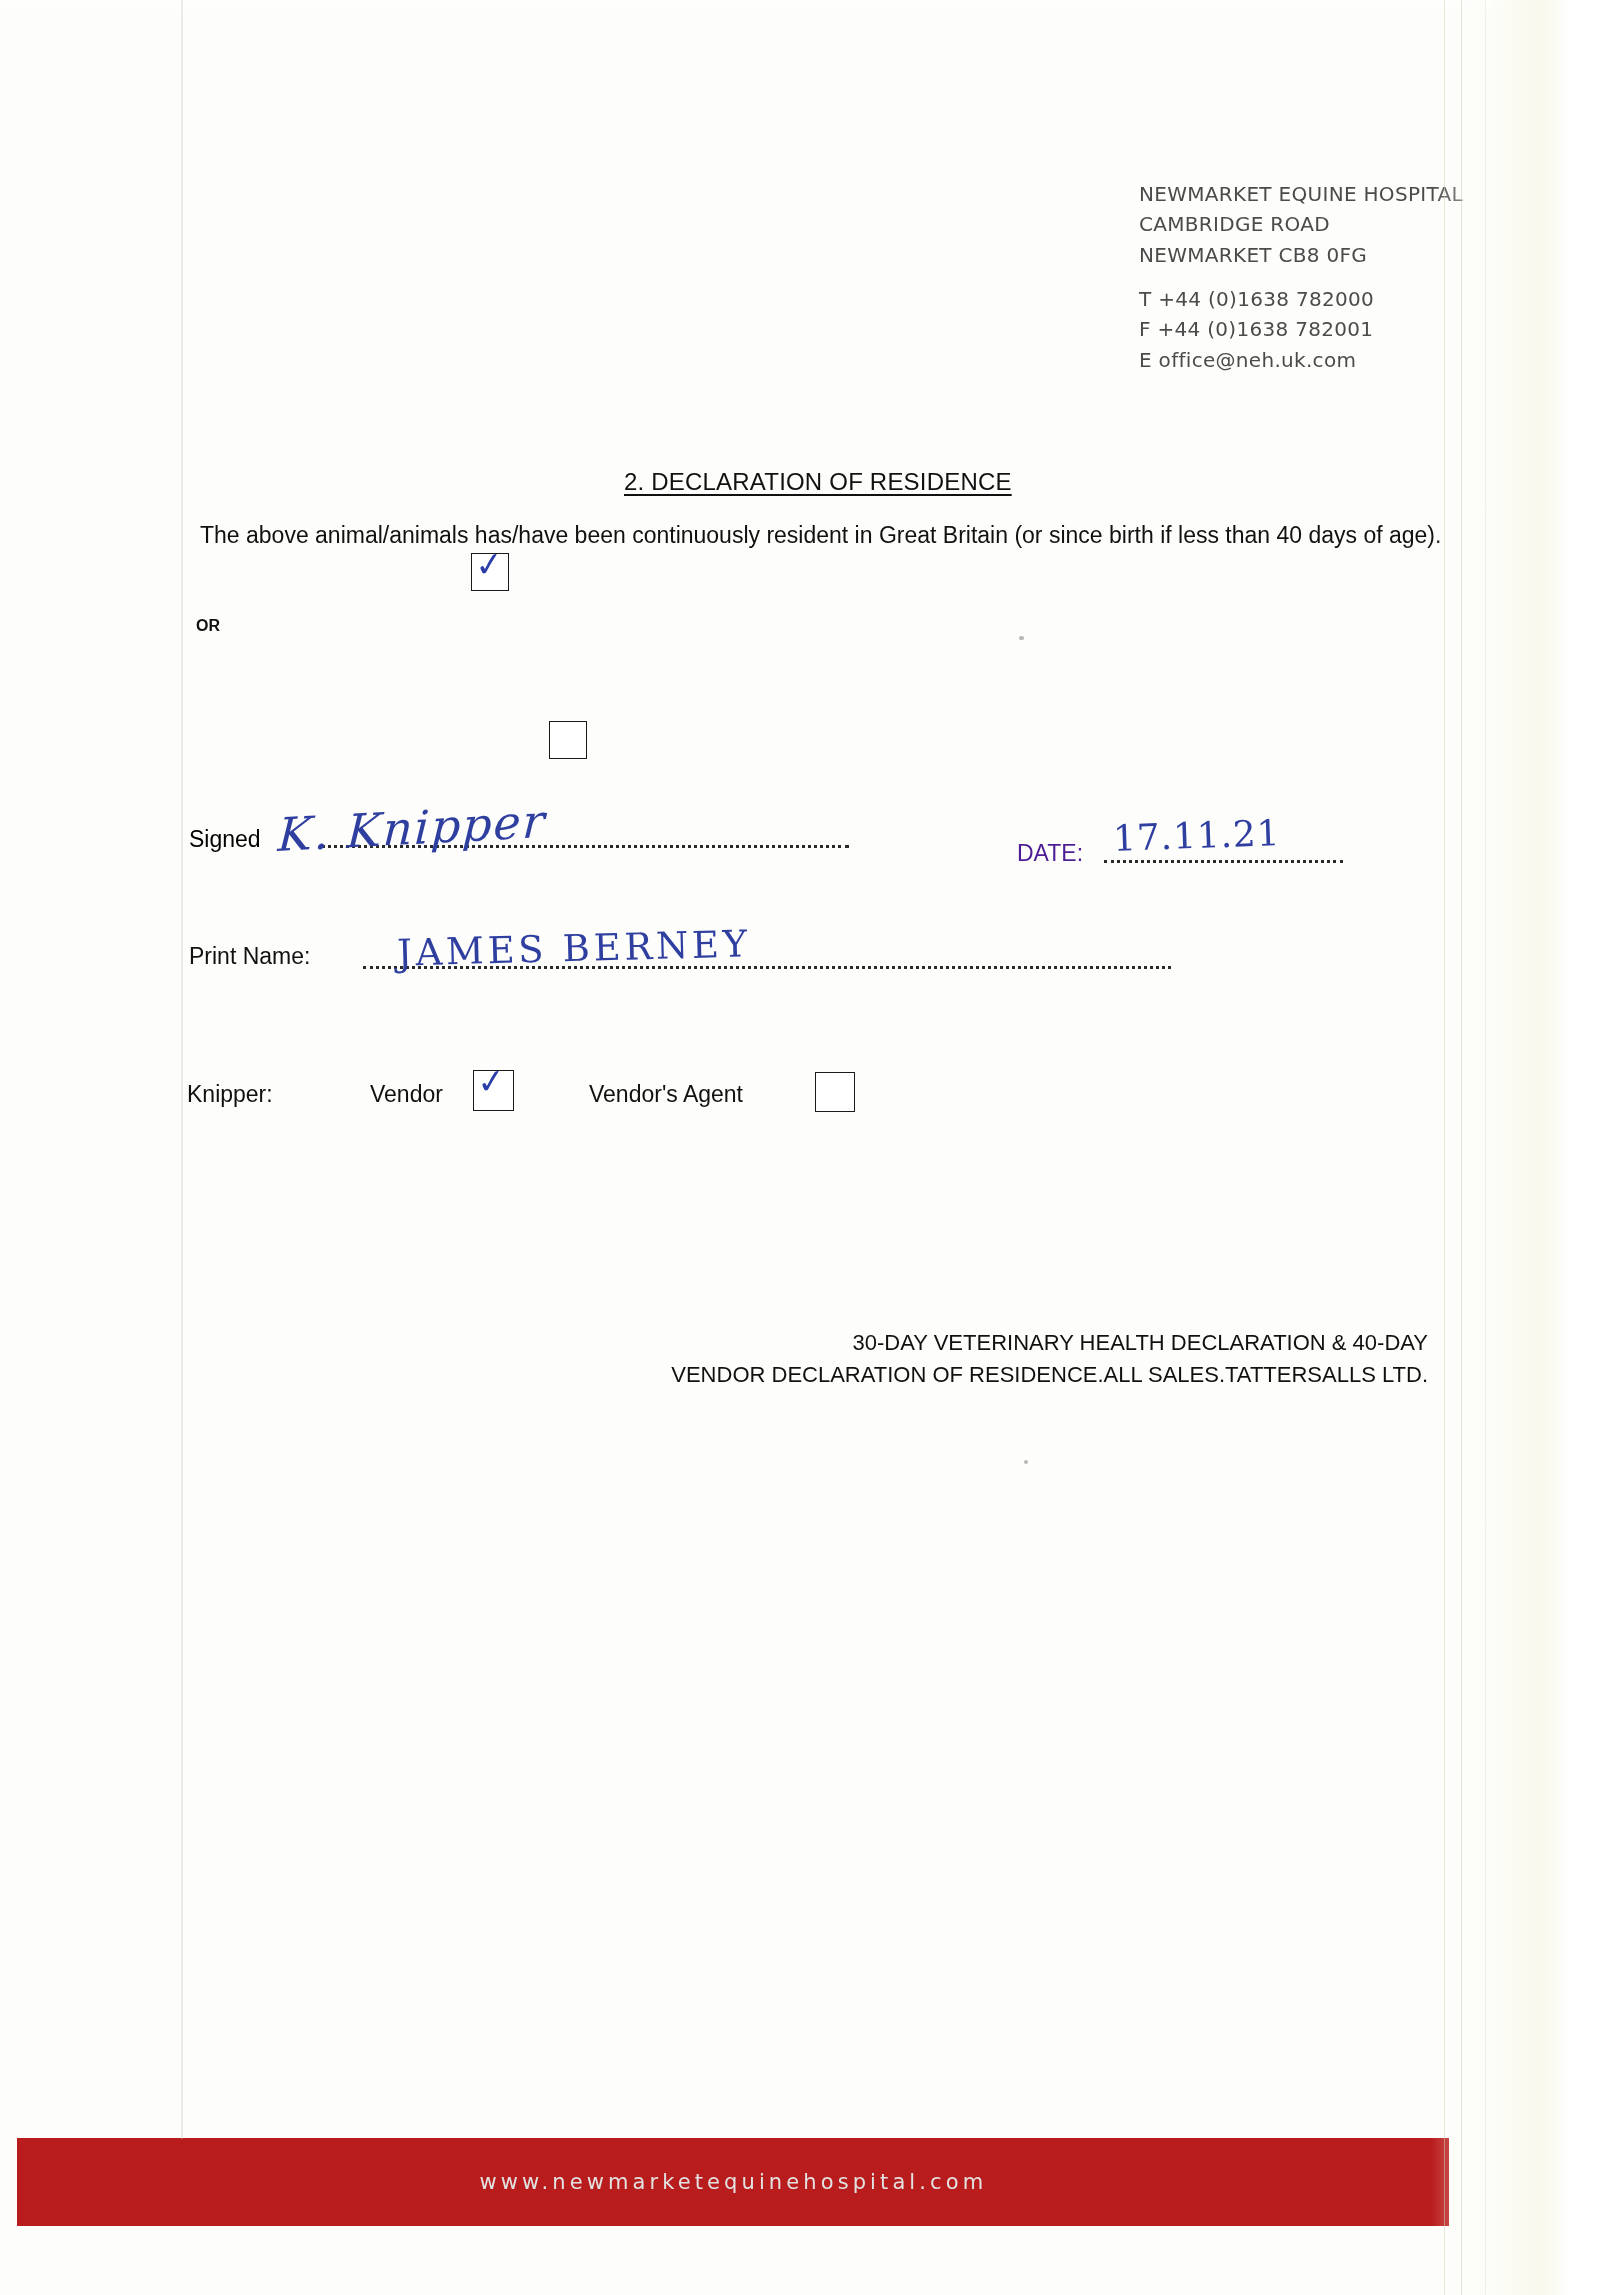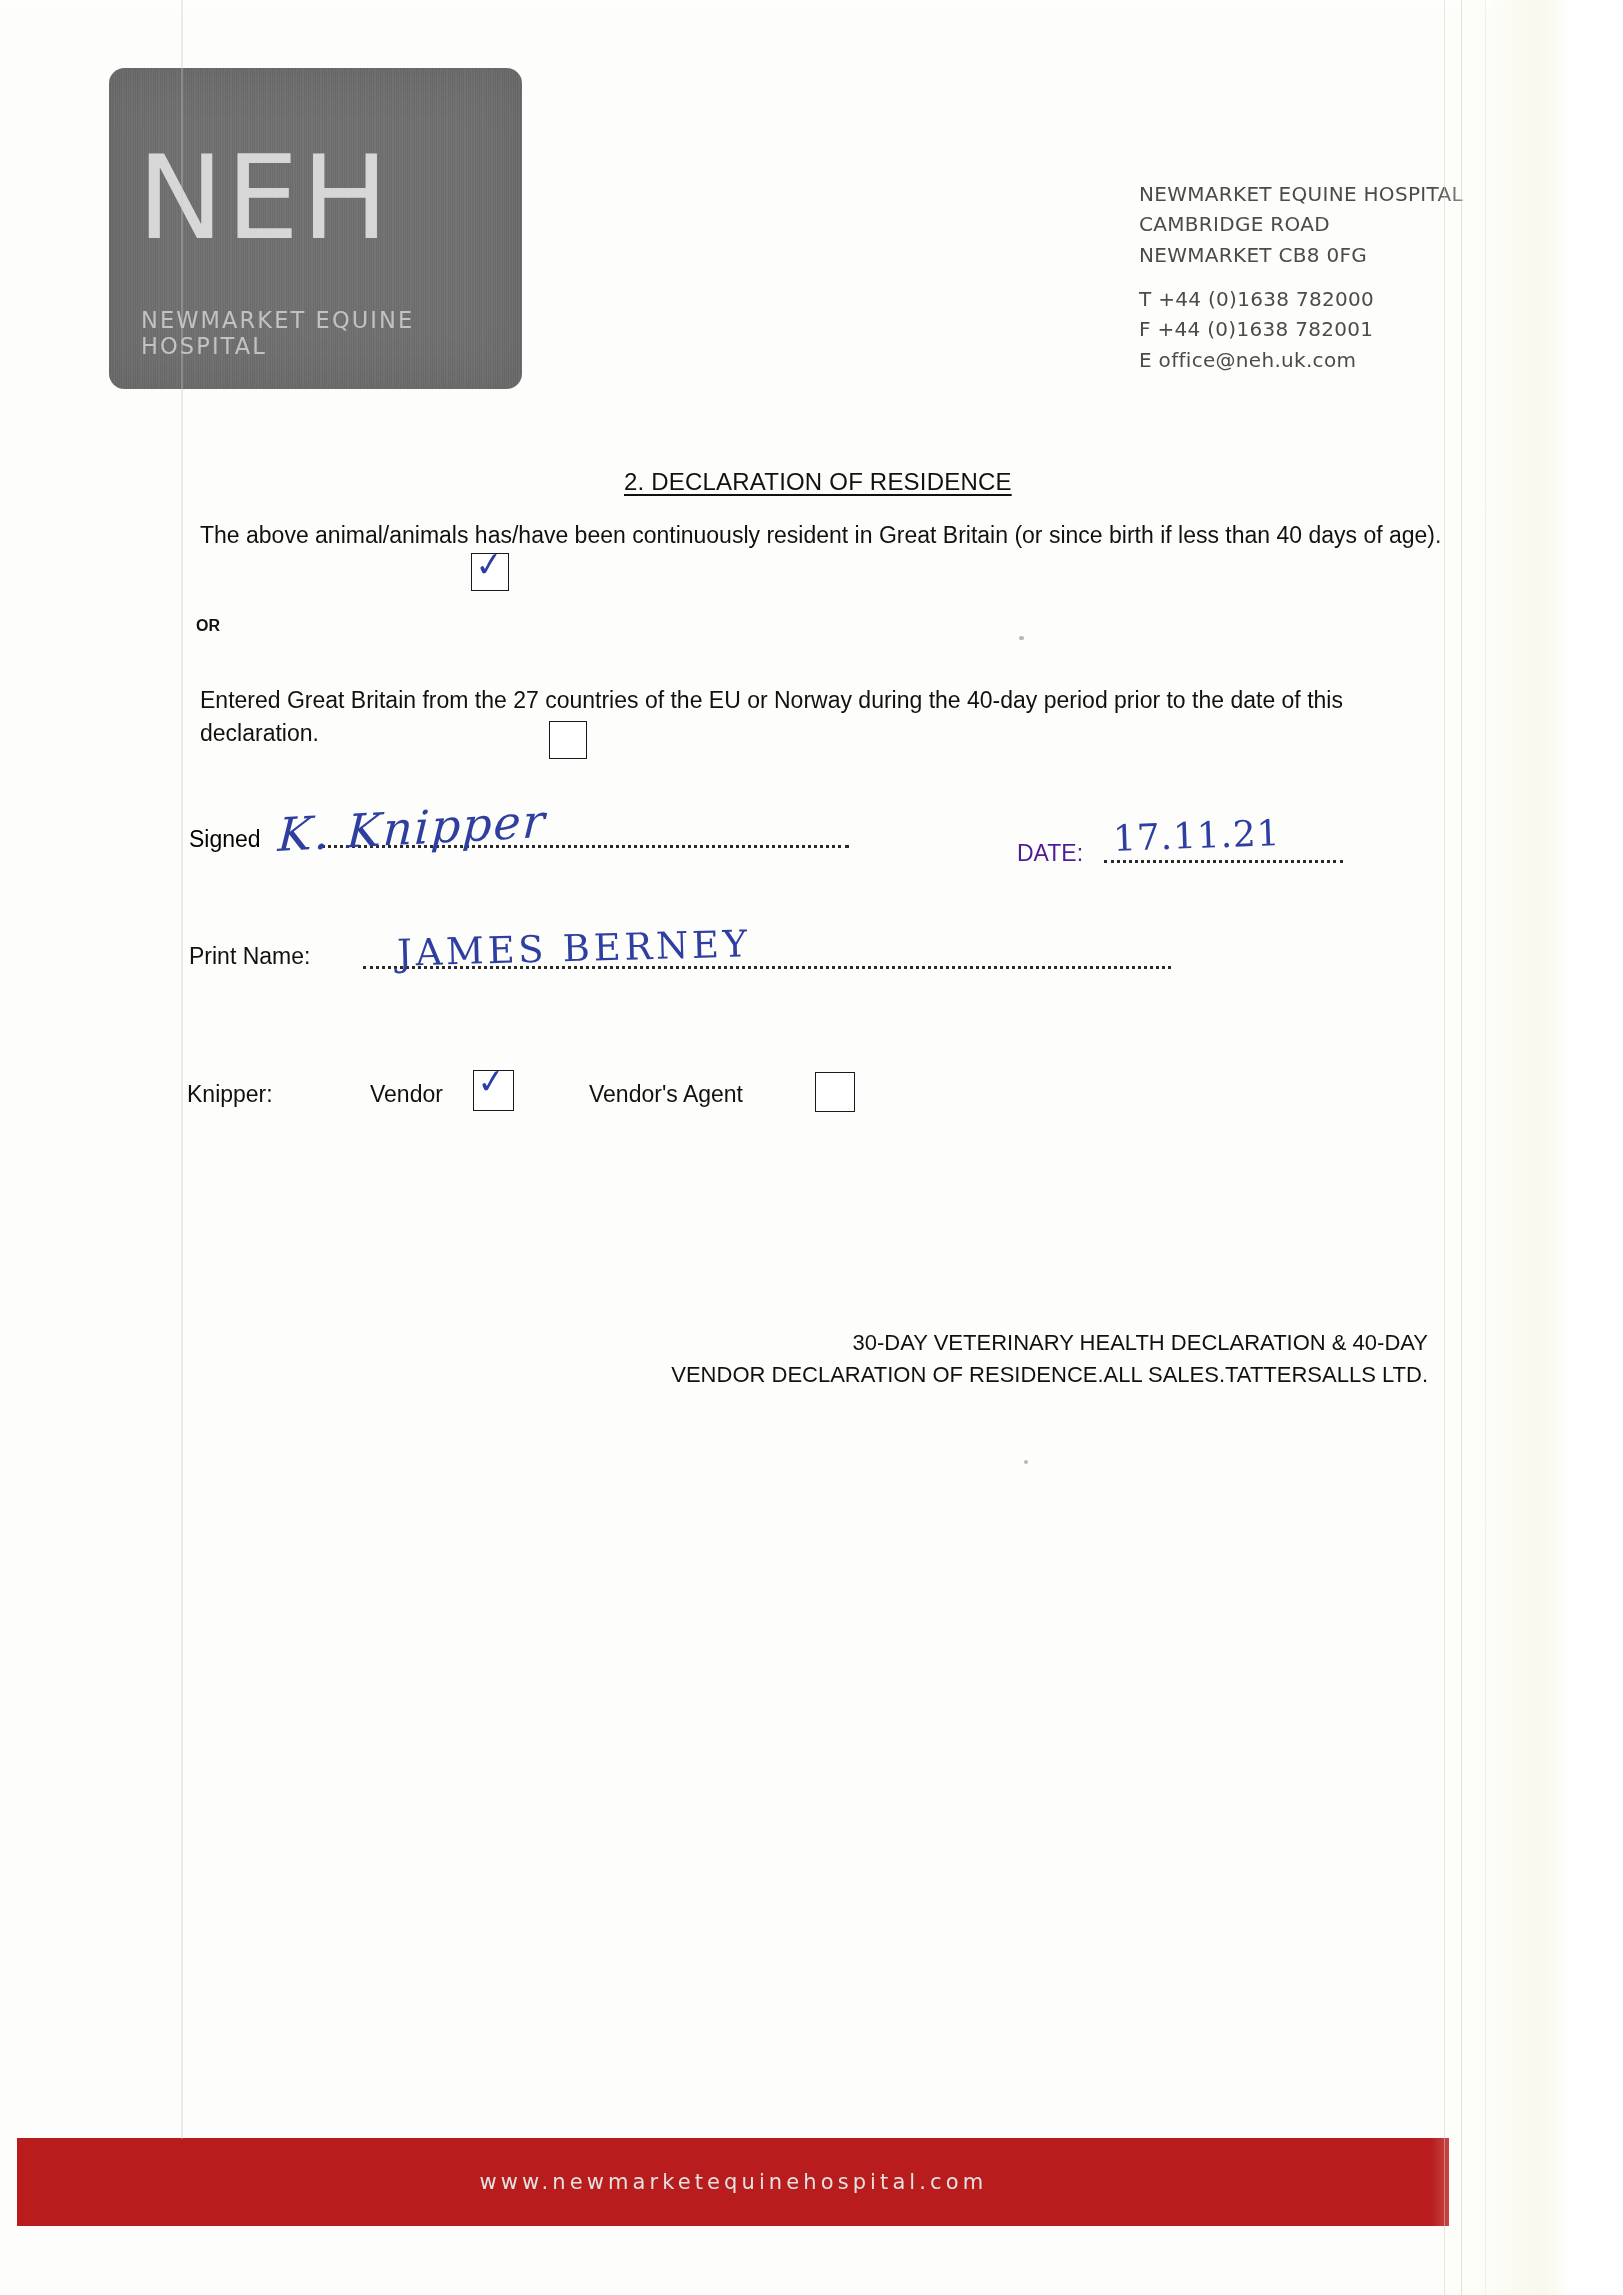--- a/index.html
+++ b/index.html
@@ -278,25 +278,20 @@
     border-radius: 50%;
   }
 </style>
 </head>
 <body>
 
 <div class="sheet">
 
   <div class="scan-edge-top"></div>
 
-  <div class="logo-box">
-    <div class="grain"></div>
-    <div class="logo-neh">NEH</div>
-    <div class="logo-sub">NEWMARKET EQUINE HOSPITAL</div>
-  </div>
 
   <div class="address">
     <div>NEWMARKET EQUINE HOSPITAL</div>
     <div>CAMBRIDGE ROAD</div>
     <div>NEWMARKET CB8 0FG</div>
     <div class="contact">
       <div>T +44 (0)1638 782000</div>
       <div>F +44 (0)1638 782001</div>
       <div>E office@neh.uk.com</div>
     </div>
@@ -304,21 +299,20 @@
 
   <div class="title">2. DECLARATION OF RESIDENCE</div>
 
   <div class="p1">The above animal/animals has/have been continuously resident in Great Britain (or since birth if less than 40 days of age).</div>
   <div class="cbox inline-1">
     <span class="tick">✓</span>
   </div>
 
   <div class="or">OR</div>
 
-  <div class="p2">Entered Great Britain from the 27 countries of the EU or Norway during the 40-day period prior to the date of this declaration.</div>
   <div class="cbox inline-2">
     <span class="tick"></span>
   </div>
 
   <div class="sig-label">Signed</div>
   <div class="sig-dots"></div>
   <div class="sig-ink">K. Knipper</div>
 
   <div class="date-label">DATE:</div>
   <div class="date-dots"></div>

